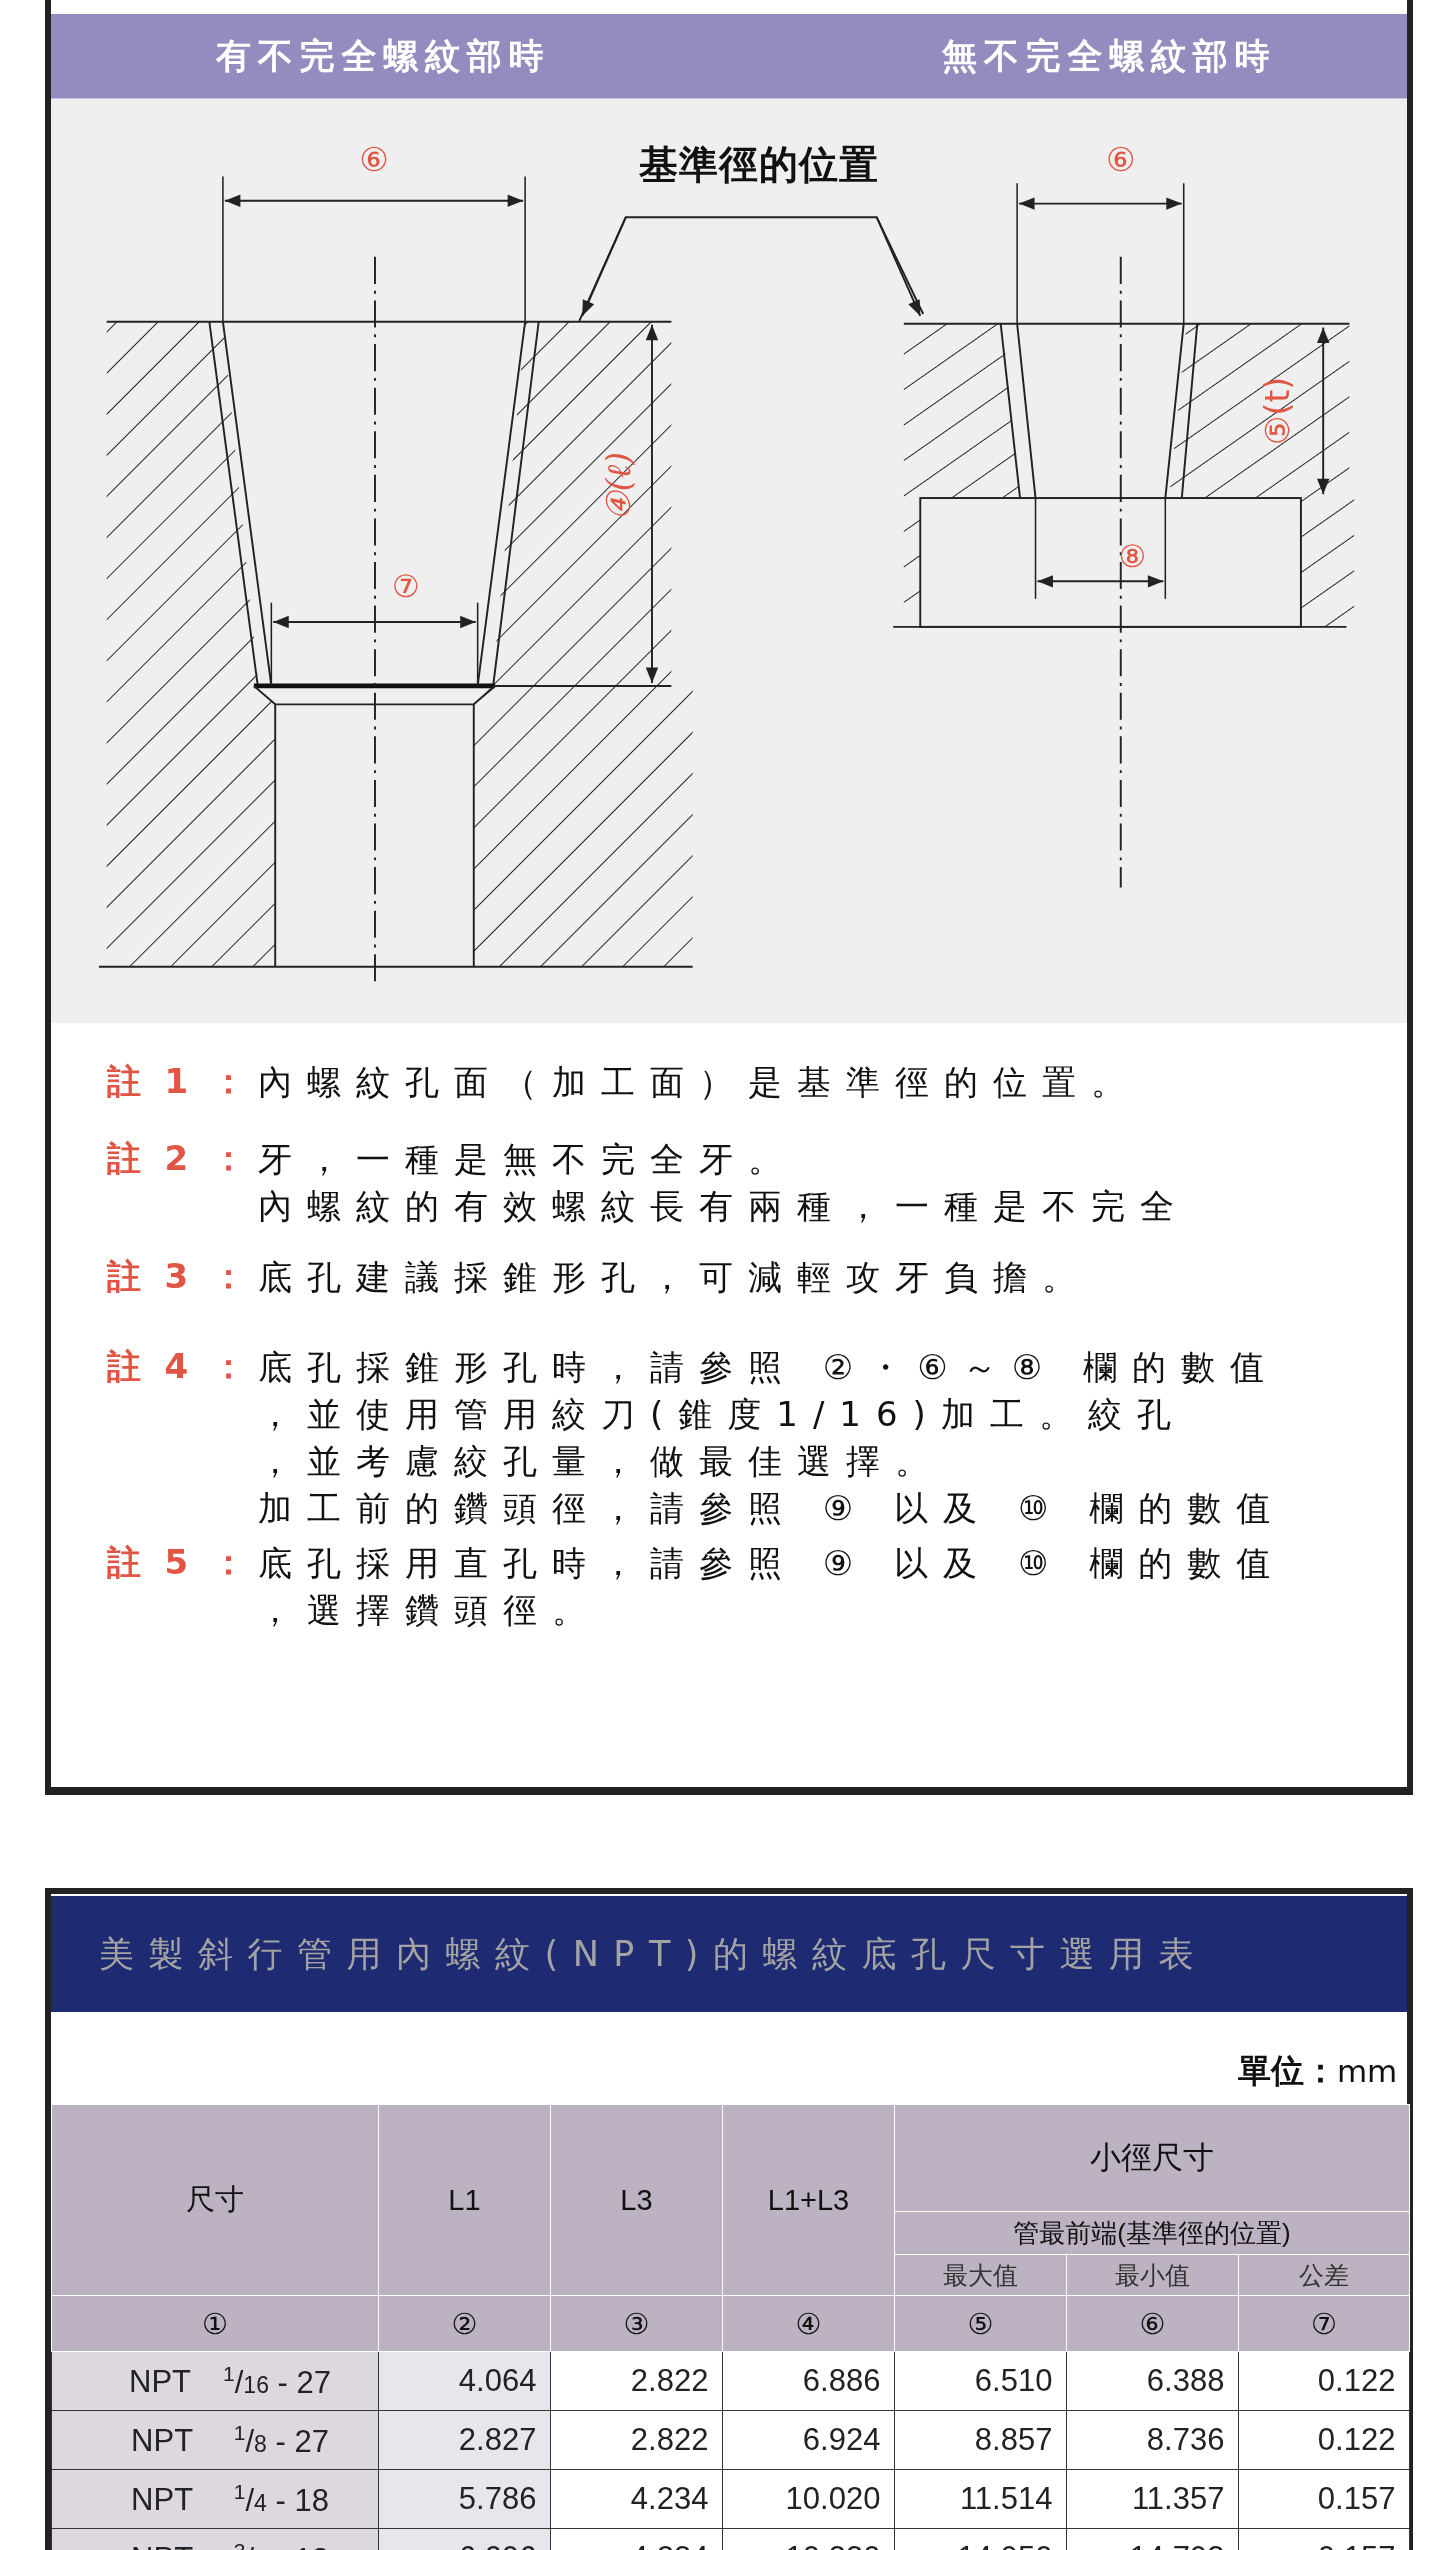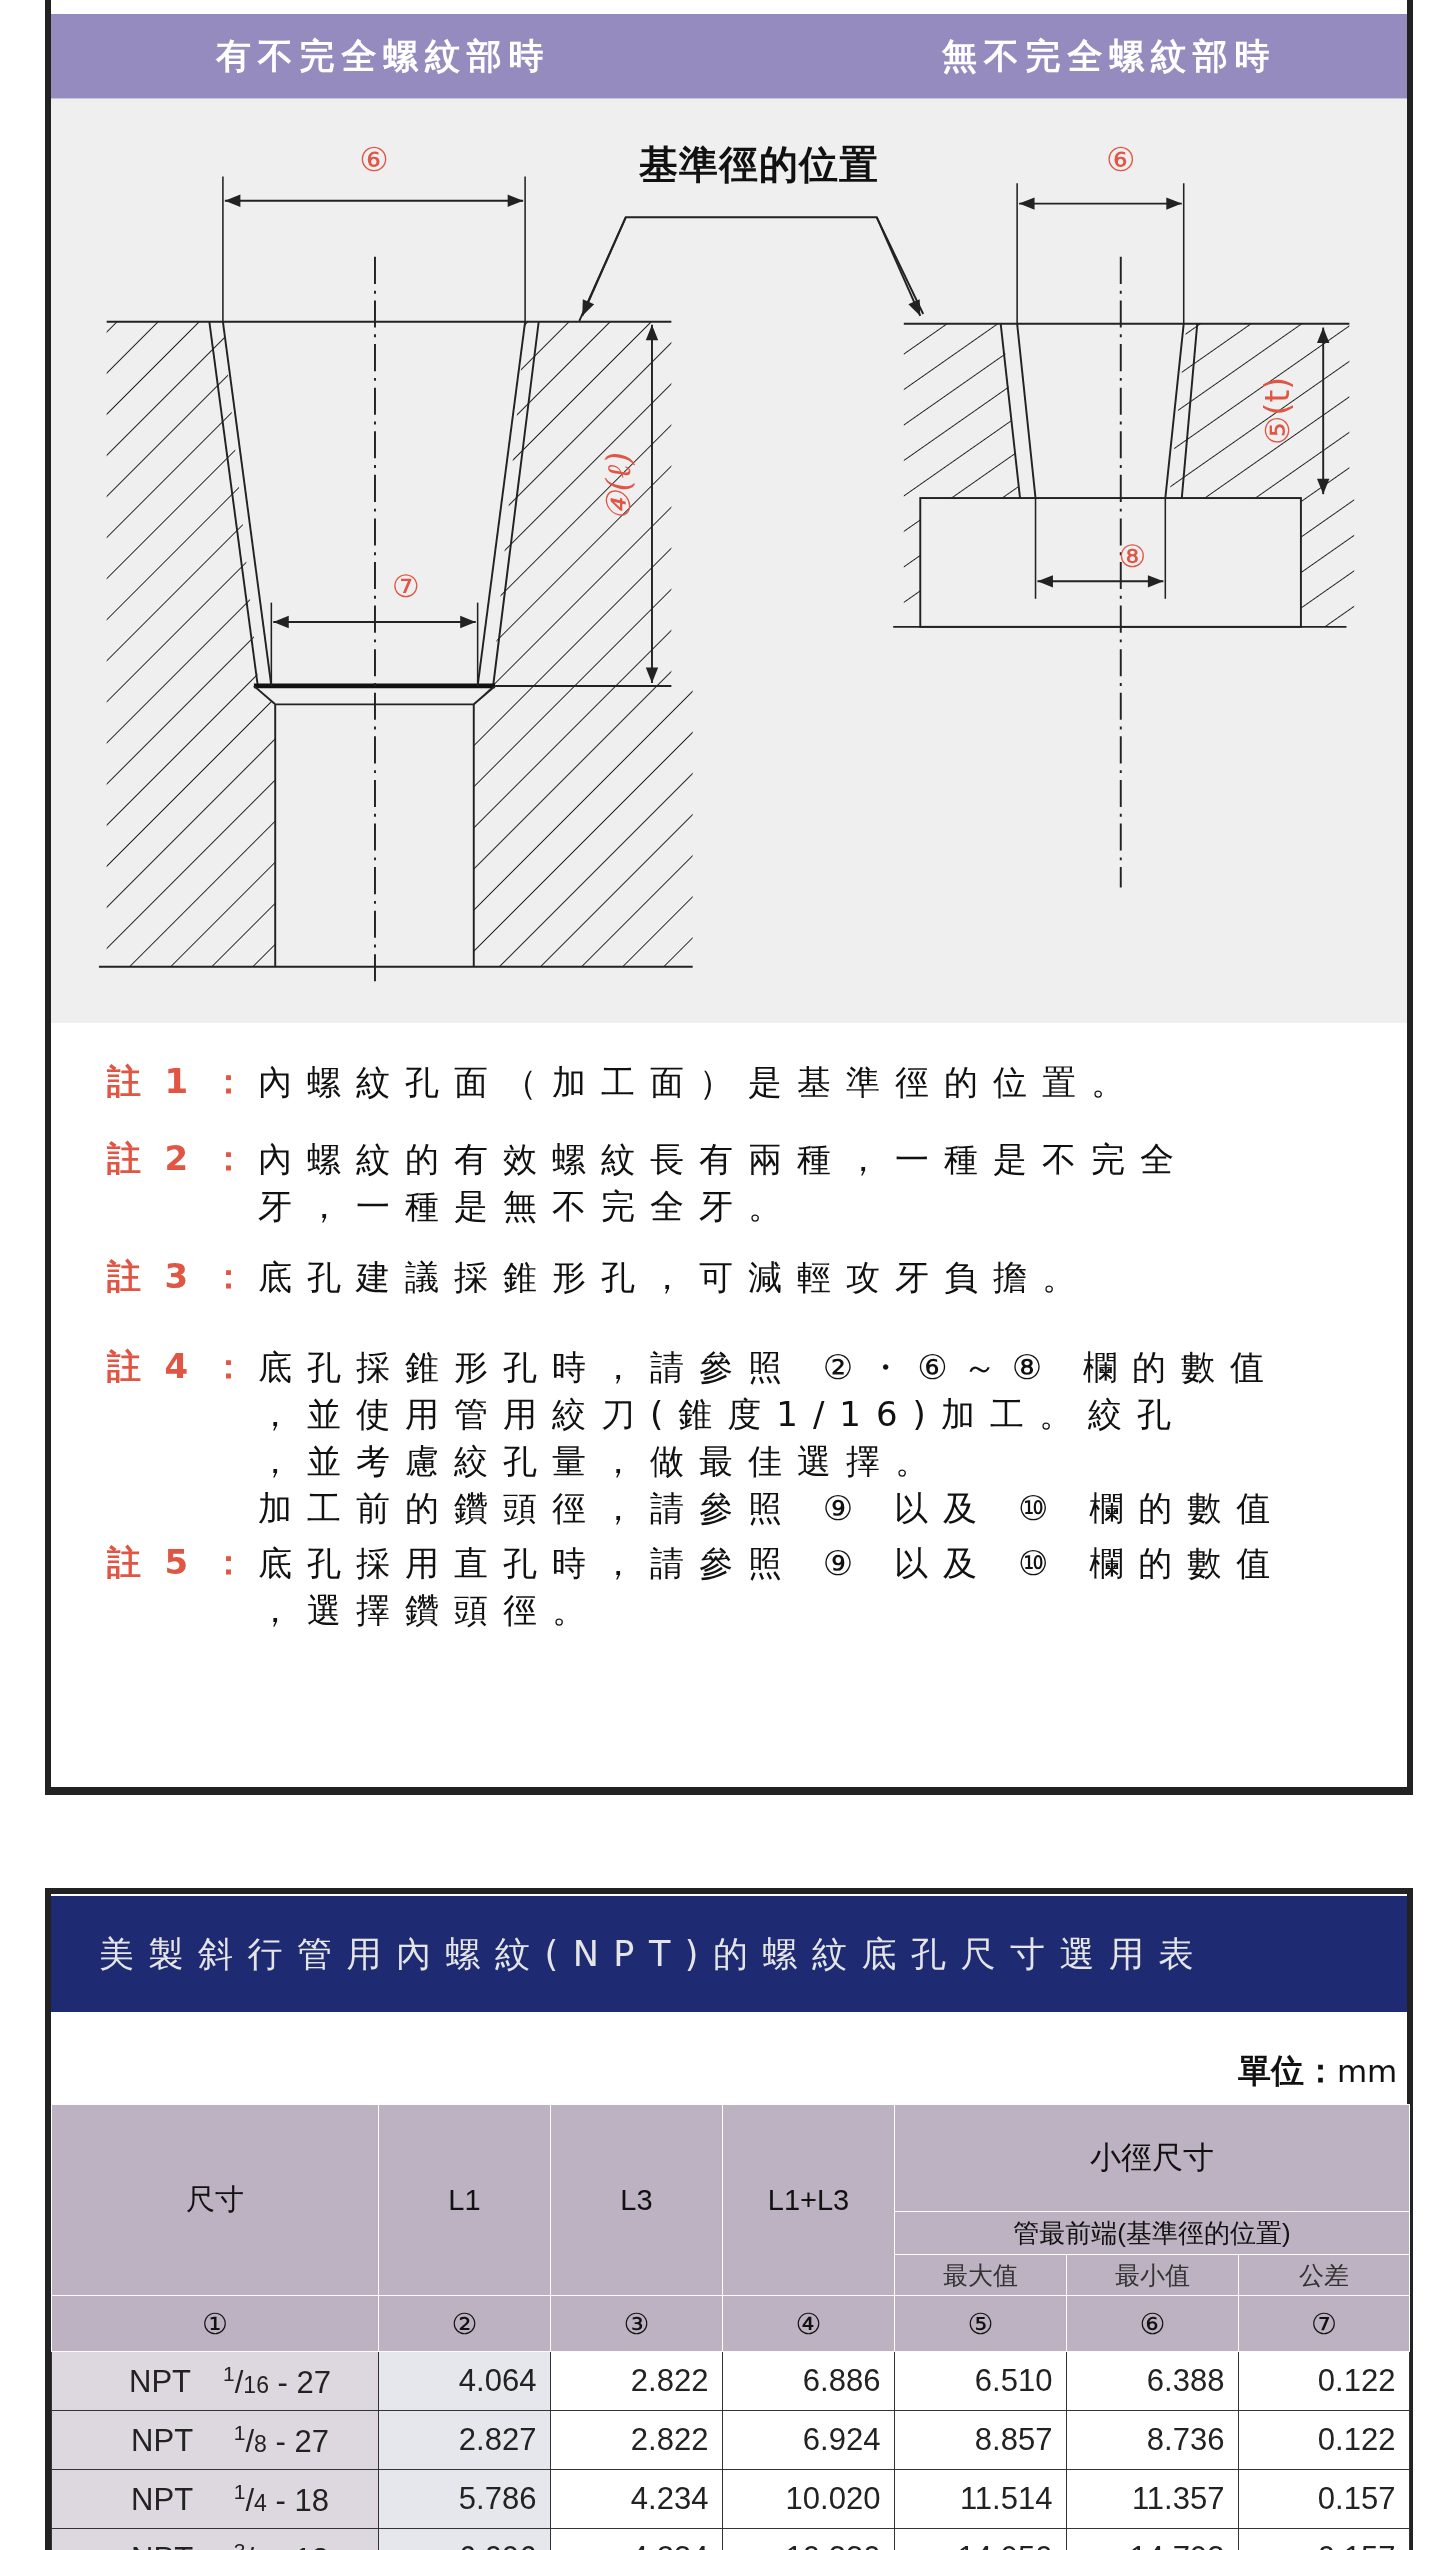--- a/index.html
+++ b/index.html
@@ -42,21 +42,21 @@
     font-size: 34px; line-height: 47px; letter-spacing: 15px; color: #111;
   }
 
   
   .panel2 {
     position: absolute; left: 45px; top: 1888px; width: 1368px; height: 698px;
     border: 6.8px solid #222; border-bottom: none; background: #fff;
   }
   .panel2-title {
     position: absolute; left: 0; top: 1.9px; width: 100%; height: 116px;
-    background: #1E2B72; color: #e5e5e5; font-size: 35px; letter-spacing: 14.5px;
+    background: #1E2B72; color: #a3a3a3; font-size: 35px; letter-spacing: 14.5px;
     line-height: 116px; padding-left: 48px; white-space: nowrap;
   }
   .unit {
     position: absolute; right: 9.7px; top: 155px; font-size: 33px; font-weight: bold; color: #111;
   }
   .unit .mm { font-weight: normal; font-size: 31px; }
 
   table.npt {
     position: absolute; left: 0; top: 210px; width: 1355px;
     border-collapse: collapse; table-layout: fixed;
@@ -197,22 +197,22 @@
   <div class="notes">
     <div class="note" style="top:35px">
       <div class="lbl">註 1 ：</div>
       <div class="body">
         <div>內螺紋孔面（加工面）是基準徑的位置。</div>
       </div>
     </div>
     <div class="note" style="top:112px">
       <div class="lbl">註 2 ：</div>
       <div class="body">
+        <div>牙，一種是無不完全牙。</div>
         <div>內螺紋的有效螺紋長有兩種，一種是不完全</div>
-        <div>牙，一種是無不完全牙。</div>
       </div>
     </div>
     <div class="note" style="top:230px">
       <div class="lbl">註 3 ：</div>
       <div class="body">
         <div>底孔建議採錐形孔，可減輕攻牙負擔。</div>
       </div>
     </div>
     <div class="note" style="top:320px">
       <div class="lbl">註 4 ：</div>

